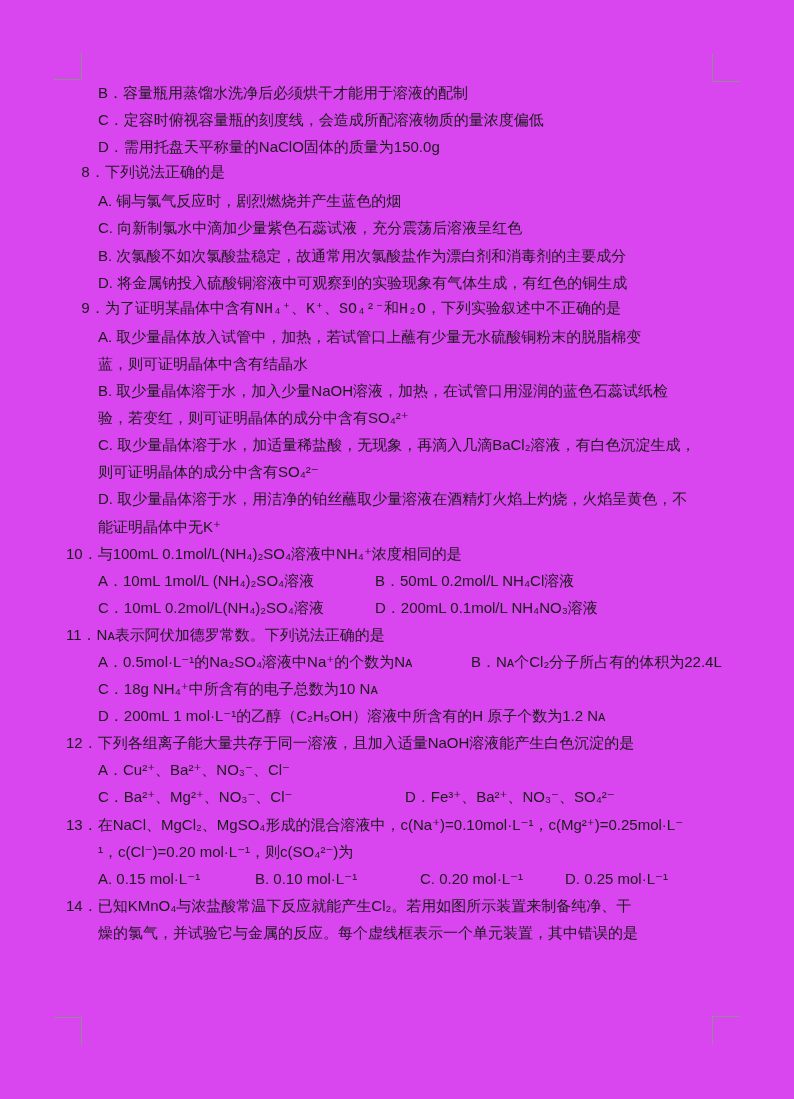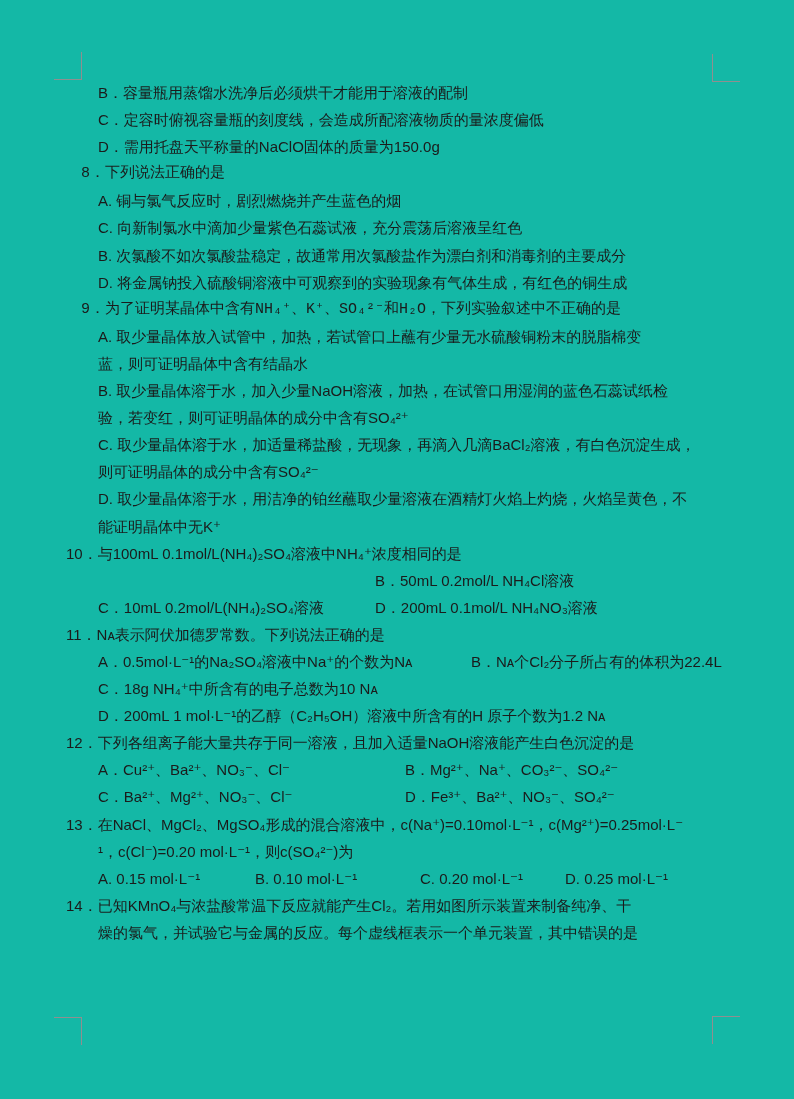--- a/index.html
+++ b/index.html
@@ -1,19 +1,19 @@
 <!DOCTYPE html>
 <html><head>
 <meta charset="utf-8">
 <style>
   * { margin:0; padding:0; box-sizing:border-box; }
   html, body { background:#ffffff; }
   .page {
     width:794px; height:1099px; position:relative; overflow:hidden;
-    background:#14b8a6; color:#1b1b1b;
+    background:#d946ef; color:#1b1b1b;
     font-family:"Liberation Sans","DejaVu Sans",sans-serif;
     font-weight:500;
   }
   .content {
     position:absolute; top:79px; left:66px; width:700px;
     font-size:15px; line-height:27.1px;
   }
   .line { height:27.1px; white-space:nowrap; }
   .n1  { margin-left:15px;font-family:Liberation Mono, monospace; }   
   .opt { margin-left:32px; }   
@@ -59,39 +59,39 @@
     <div class="line opt">蓝，则可证明晶体中含有结晶水</div>
     <div class="line opt">B. 取少量晶体溶于水，加入少量NaOH溶液，加热，在试管口用湿润的蓝色石蕊试纸检</div>
     <div class="line opt">验，若变红，则可证明晶体的成分中含有SO₄²⁺</div>
     <div class="line opt">C. 取少量晶体溶于水，加适量稀盐酸，无现象，再滴入几滴BaCl₂溶液，有白色沉淀生成，</div>
     <div class="line opt">则可证明晶体的成分中含有SO₄²⁻</div>
     <div class="line opt">D. 取少量晶体溶于水，用洁净的铂丝蘸取少量溶液在酒精灯火焰上灼烧，火焰呈黄色，不</div>
     <div class="line opt">能证明晶体中无K⁺</div>
 
     <div class="line">10．与100mL 0.1mol/L(NH₄)₂SO₄溶液中NH₄⁺浓度相同的是</div>
     <div class="line row">
+      <span class="l32">A．10mL 1mol/L (NH₄)₂SO₄溶液</span>
       <span class="l324">B．50mL 0.2mol/L NH₄Cl溶液</span>
     </div>
     <div class="line row">
       <span class="l32">C．10mL 0.2mol/L(NH₄)₂SO₄溶液</span>
       <span class="l324">D．200mL 0.1mol/L NH₄NO₃溶液</span>
     </div>
 
     <div class="line">11．Nᴀ表示阿伏加德罗常数。下列说法正确的是</div>
     <div class="line row">
       <span class="l32">A．0.5mol·L⁻¹的Na₂SO₄溶液中Na⁺的个数为Nᴀ</span>
       <span class="l389">B．Nᴀ个Cl₂分子所占有的体积为22.4L</span>
     </div>
     <div class="line opt">C．18g NH₄⁺中所含有的电子总数为10 Nᴀ</div>
     <div class="line opt">D．200mL 1 mol·L⁻¹的乙醇（C₂H₅OH）溶液中所含有的H 原子个数为1.2 Nᴀ</div>
 
     <div class="line">12．下列各组离子能大量共存于同一溶液，且加入适量NaOH溶液能产生白色沉淀的是</div>
     <div class="line row">
       <span class="l32">A．Cu²⁺、Ba²⁺、NO₃⁻、Cl⁻</span>
-      <span class="l339">B．Mg²⁺、Na⁺、CO₃²⁻、SO₄²⁻</span>
     </div>
     <div class="line row">
       <span class="l32">C．Ba²⁺、Mg²⁺、NO₃⁻、Cl⁻</span>
       <span class="l339">D．Fe³⁺、Ba²⁺、NO₃⁻、SO₄²⁻</span>
     </div>
 
     <div class="line">13．在NaCl、MgCl₂、MgSO₄形成的混合溶液中，c(Na⁺)=0.10mol·L⁻¹，c(Mg²⁺)=0.25mol·L⁻</div>
     <div class="line opt">¹，c(Cl⁻)=0.20 mol·L⁻¹，则c(SO₄²⁻)为</div>
     <div class="line row">
       <span class="l32">A. 0.15 mol·L⁻¹</span>

